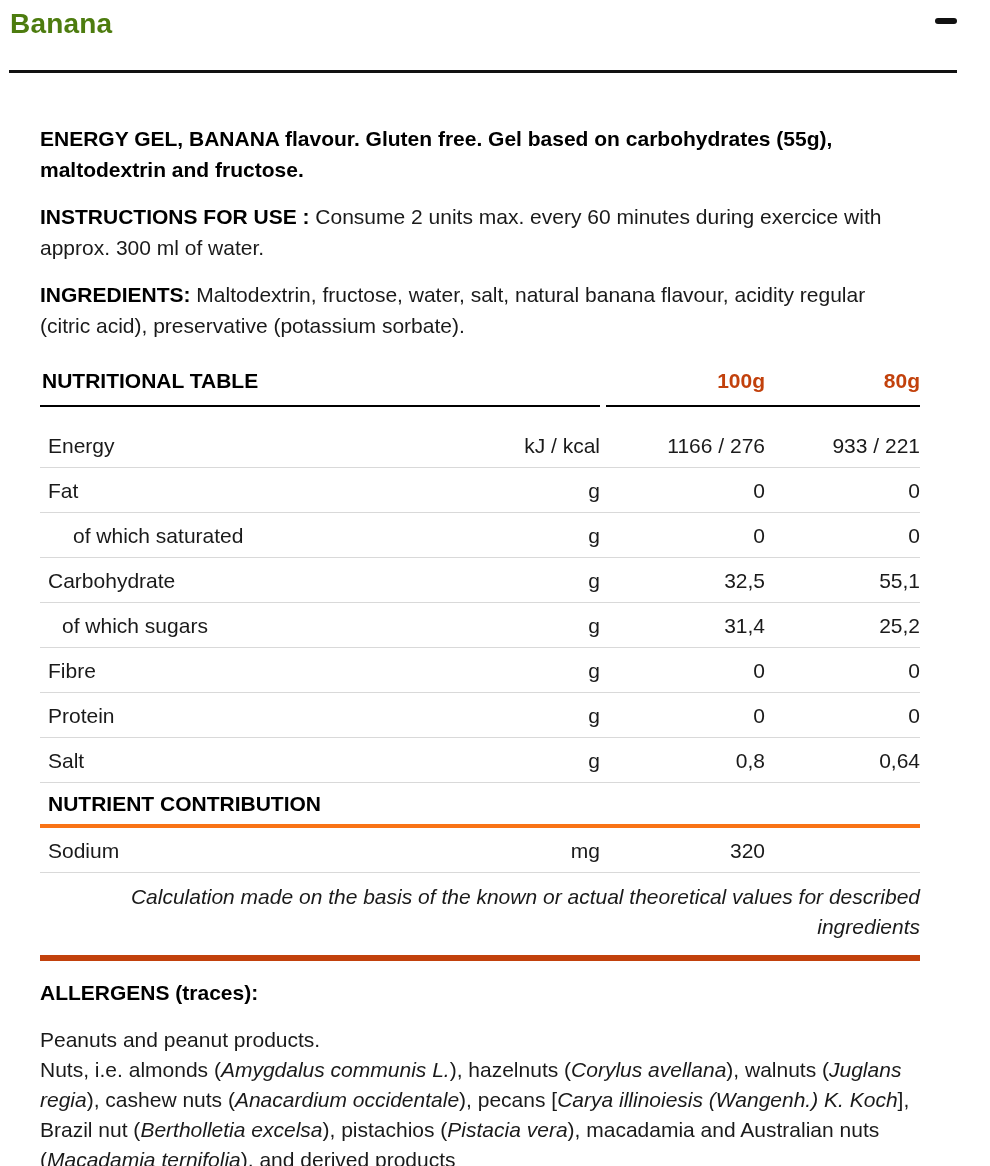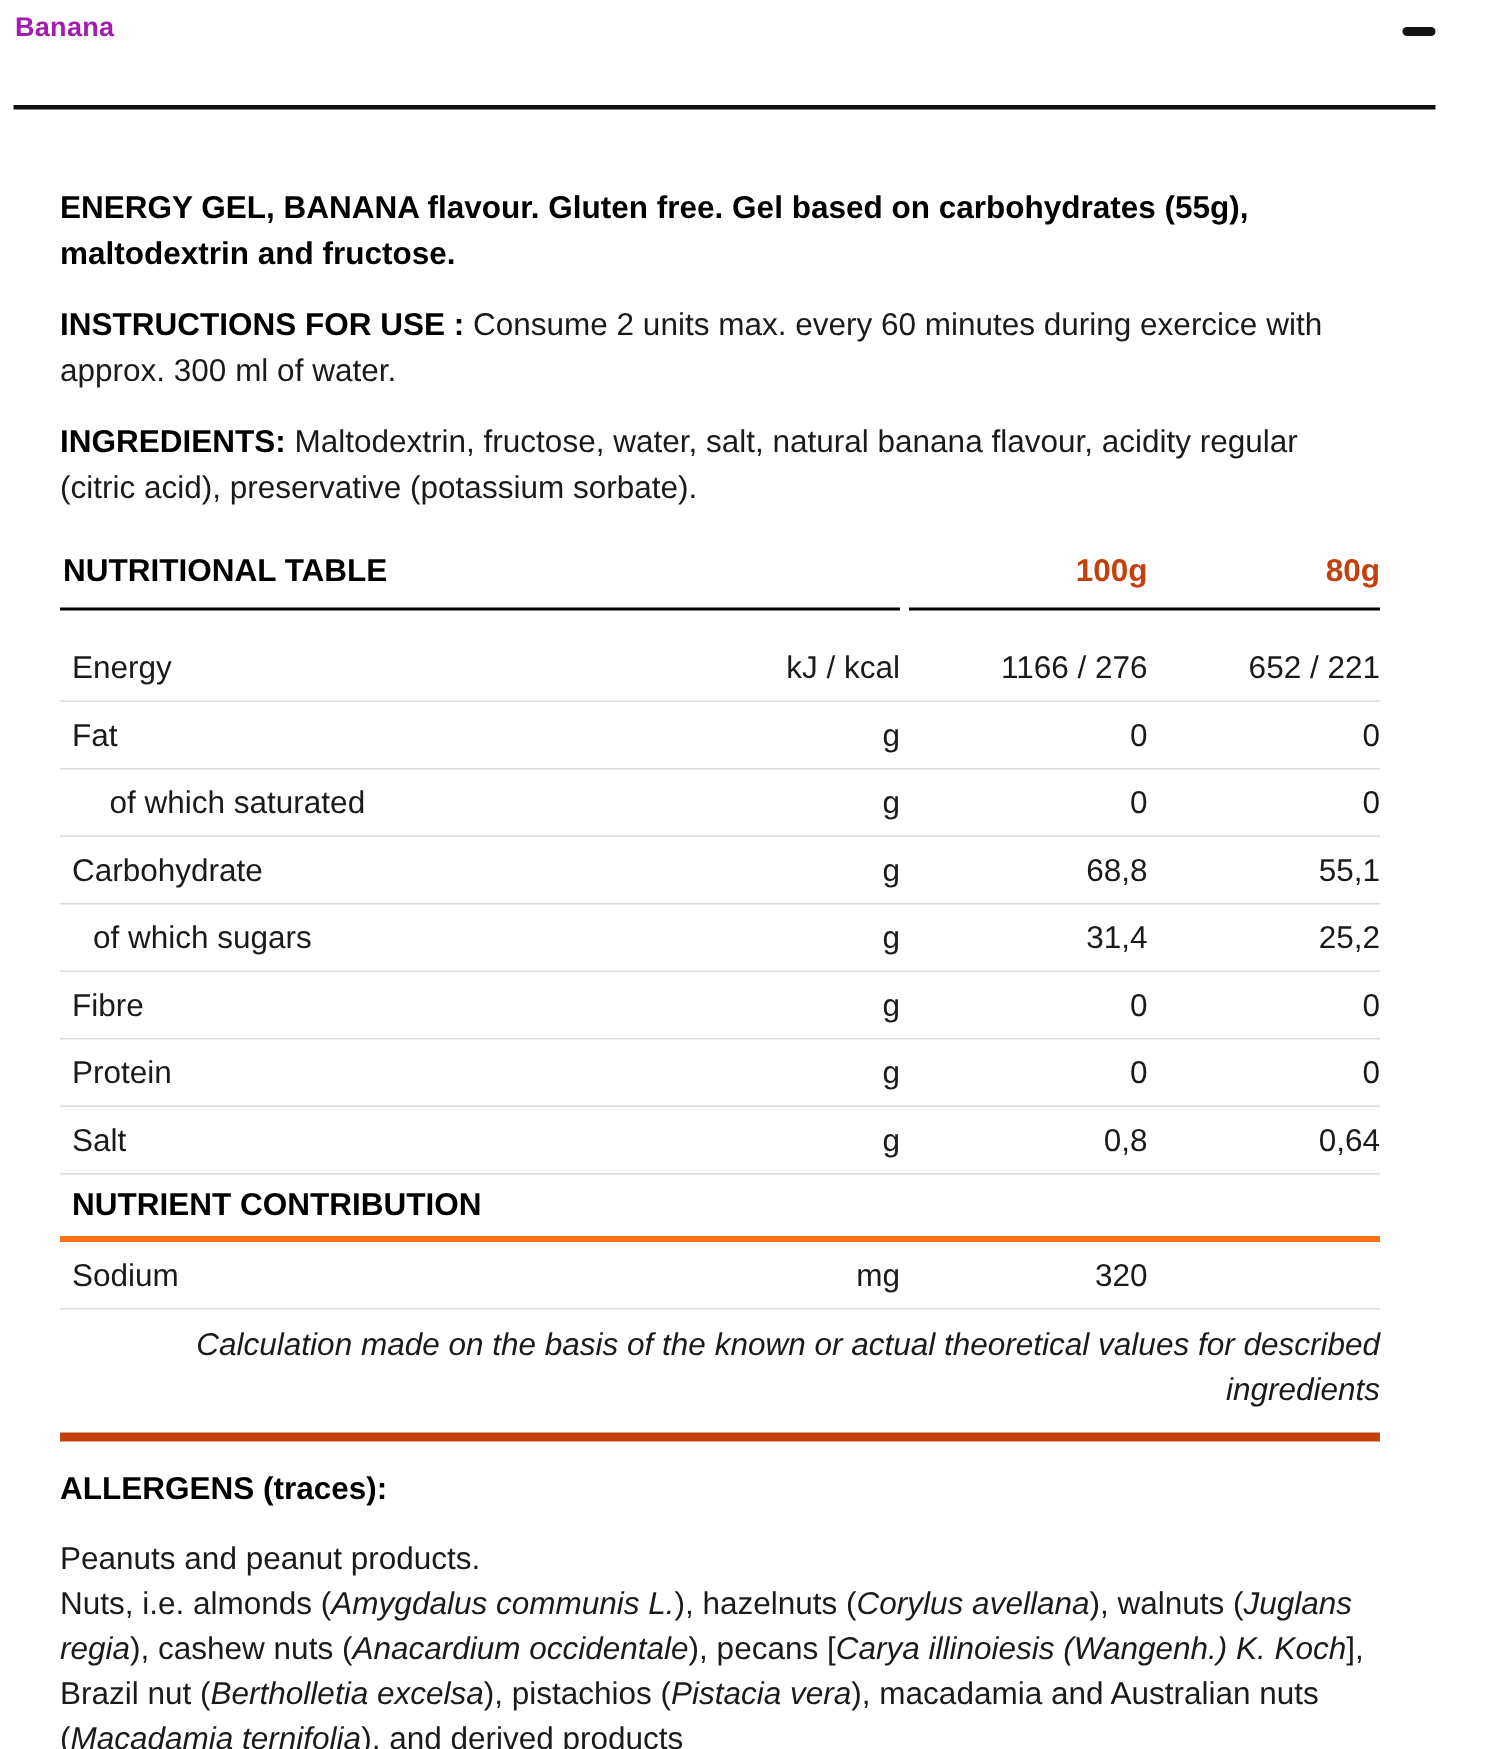--- a/index.html
+++ b/index.html
@@ -11,23 +11,23 @@
     color: #1a1a1a;
     -webkit-font-smoothing: antialiased;
   }
   .accordion-header {
     position: relative;
     height: 56px;
     padding: 8px 33px 0 10px;
     cursor: pointer;
   }
   .accordion-title {
-    font-size: 18px;
-    font-weight: bold;
-    color: #a21caf;
+    font-size: 28px;
+    font-weight: bold;
+    color: #4d7c0f;
     letter-spacing: 0.2px;
   }
   .minus-btn {
     position: absolute;
     top: 18px;
     right: 33px;
     width: 22px;
     height: 6px;
     border-radius: 3px;
     background: #111;
@@ -144,41 +144,41 @@
       <div class="hcell hvals">
         <span class="hv h100">100g</span>
         <span class="hv h80">80g</span>
       </div>
     </div>
 
     <div class="trow first">
       <span class="c-label">Energy</span>
       <span class="c-unit">kJ / kcal</span>
       <span class="c-v1">1166 / 276</span>
-      <span class="c-v2">652 / 221</span>
+      <span class="c-v2">933 / 221</span>
     </div>
 
     <div class="trow">
       <span class="c-label">Fat</span>
       <span class="c-unit">g</span>
       <span class="c-v1">0</span>
       <span class="c-v2">0</span>
     </div>
 
     <div class="trow">
       <span class="c-label indent-a">of which saturated</span>
       <span class="c-unit">g</span>
       <span class="c-v1">0</span>
       <span class="c-v2">0</span>
     </div>
 
     <div class="trow">
       <span class="c-label">Carbohydrate</span>
       <span class="c-unit">g</span>
-      <span class="c-v1">68,8</span>
+      <span class="c-v1">32,5</span>
       <span class="c-v2">55,1</span>
     </div>
 
     <div class="trow">
       <span class="c-label indent-b">of which sugars</span>
       <span class="c-unit">g</span>
       <span class="c-v1">31,4</span>
       <span class="c-v2">25,2</span>
     </div>
 

